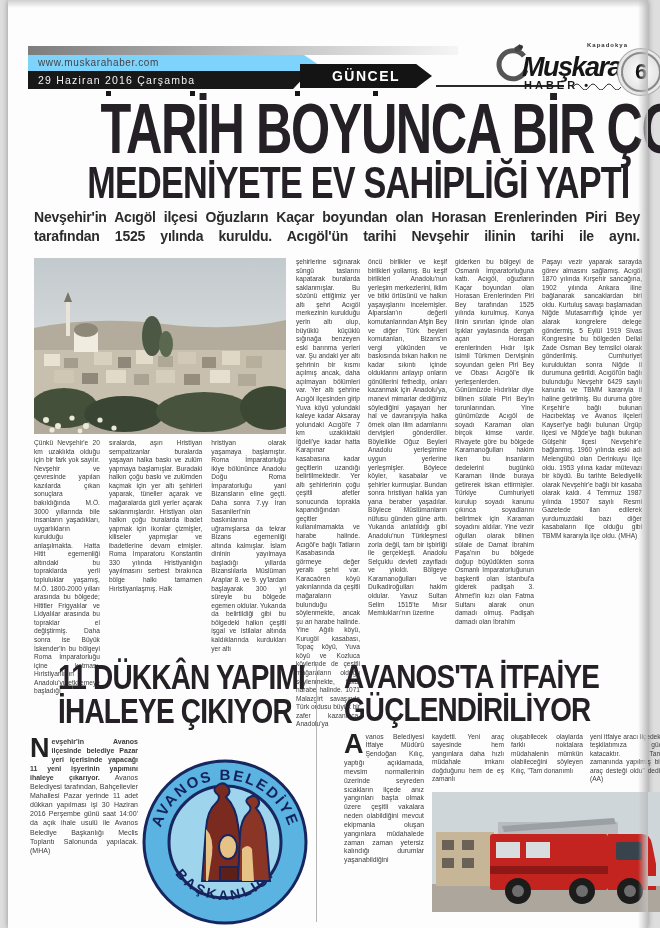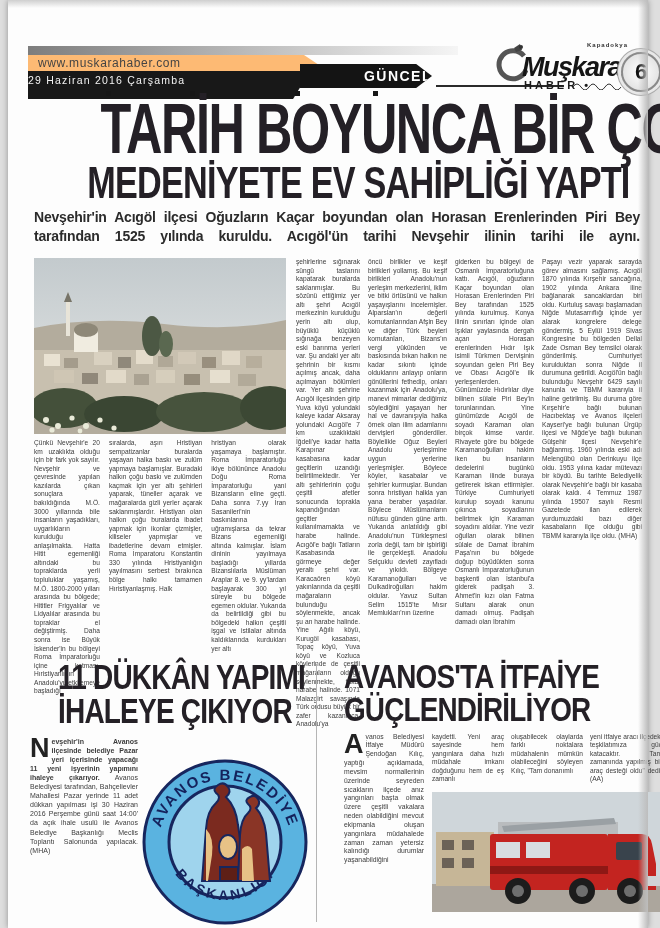--- a/index.html
+++ b/index.html
@@ -4,23 +4,23 @@
 <style>
   html,body{margin:0;padding:0;}
   body{width:660px;height:928px;background:#dedede;font-family:"Liberation Sans",sans-serif;position:relative;overflow:hidden;}
   .page{position:absolute;left:8px;top:0;right:12px;bottom:0;background:#fdfdfd;box-shadow:0 0 6px rgba(0,0,0,.35);}
   .page:after{content:"";position:absolute;right:0;top:0;bottom:0;width:10px;background:linear-gradient(270deg,#bdbdbd,rgba(255,255,255,0));}
   .page:before{content:"";position:absolute;left:0;top:0;right:0;height:8px;background:linear-gradient(180deg,#cfcfcf,rgba(255,255,255,0));}
   .abs{position:absolute;}
 
   
   .gradband{left:20px;top:46px;width:430px;height:9px;background:linear-gradient(90deg,#7d7d7d,#f5f5f5);}
-  .urlstrip{left:20px;top:55px;width:300px;height:16px;background:#fdba74;clip-path:polygon(0 0,92% 0,100% 100%,0 100%);font-size:12px;color:#444;letter-spacing:.6px;line-height:16px;padding-left:10px;box-sizing:border-box;}
-  .datebar{left:20px;top:71px;width:282px;height:28px;background:#181818;clip-path:polygon(0 0,100% 0,94% 100%,0 100%);color:#f2f2f2;font-size:10.5px;letter-spacing:1.2px;line-height:18px;box-sizing:border-box;}
-  .guncel{left:292px;top:64px;width:132px;height:24px;background:#141414;clip-path:polygon(0 0,88% 0,100% 50%,88% 100%,0 100%);color:#fff;font-weight:bold;font-size:14px;letter-spacing:1.5px;text-align:right;line-height:24px;}
+  .urlstrip{left:20px;top:55px;width:300px;height:16px;background:#7dd3fc;clip-path:polygon(0 0,92% 0,100% 100%,0 100%);font-size:10px;color:#444;letter-spacing:.6px;line-height:16px;padding-left:10px;box-sizing:border-box;}
+  .datebar{left:20px;top:71px;width:282px;height:18px;background:#181818;clip-path:polygon(0 0,100% 0,94% 100%,0 100%);color:#f2f2f2;font-size:10.5px;letter-spacing:1.2px;line-height:18px;padding-left:10px;box-sizing:border-box;}
+  .guncel{left:292px;top:64px;width:132px;height:24px;background:#141414;clip-path:polygon(0 0,88% 0,100% 50%,88% 100%,0 100%);color:#fff;font-weight:bold;font-size:14px;letter-spacing:1.5px;text-align:center;line-height:24px;}
   .mastline{left:428px;top:85px;width:128px;height:2px;background:#2a2a2a;}
   .mlogo{left:486px;top:42px;width:138px;height:52px;}
   .mlogo .kapa{position:absolute;right:4px;top:0;font-size:6px;letter-spacing:1px;color:#333;font-weight:bold;}
   .mlogo .word{position:absolute;left:28px;top:10px;font-size:27px;font-weight:bold;font-style:italic;letter-spacing:-1.5px;color:#161616;}
   .mlogo .haberline{position:absolute;left:30px;top:37px;font-size:11px;font-weight:bold;letter-spacing:3px;color:#1c1c1c;}
   .mlogo svg{position:absolute;left:0;top:2px;}
   .pagenum{left:613px;top:52px;width:36px;height:36px;border-radius:50%;background:radial-gradient(#ffffff,#d9d9d9);border:2px solid #8a8a8a;box-shadow:0 0 0 3px #e8e8e8,0 0 0 4px #aaa;text-align:center;line-height:36px;font-size:22px;font-weight:bold;color:#111;}
   .sq{position:absolute;width:5px;height:5px;background:#161616;top:91px;}
 
   

